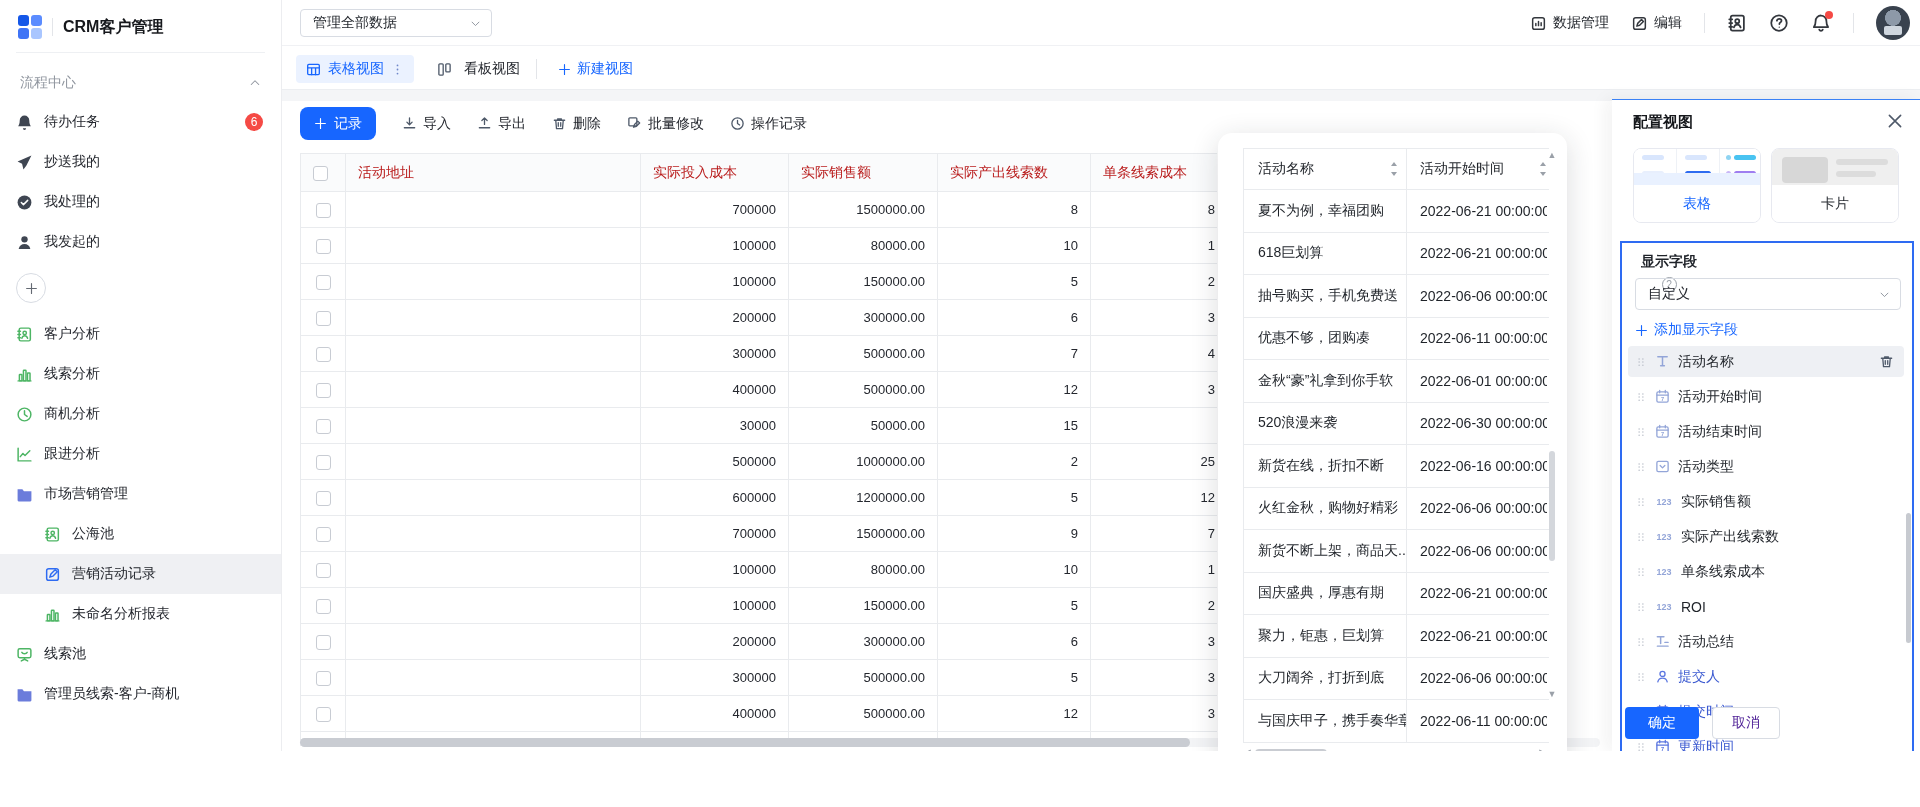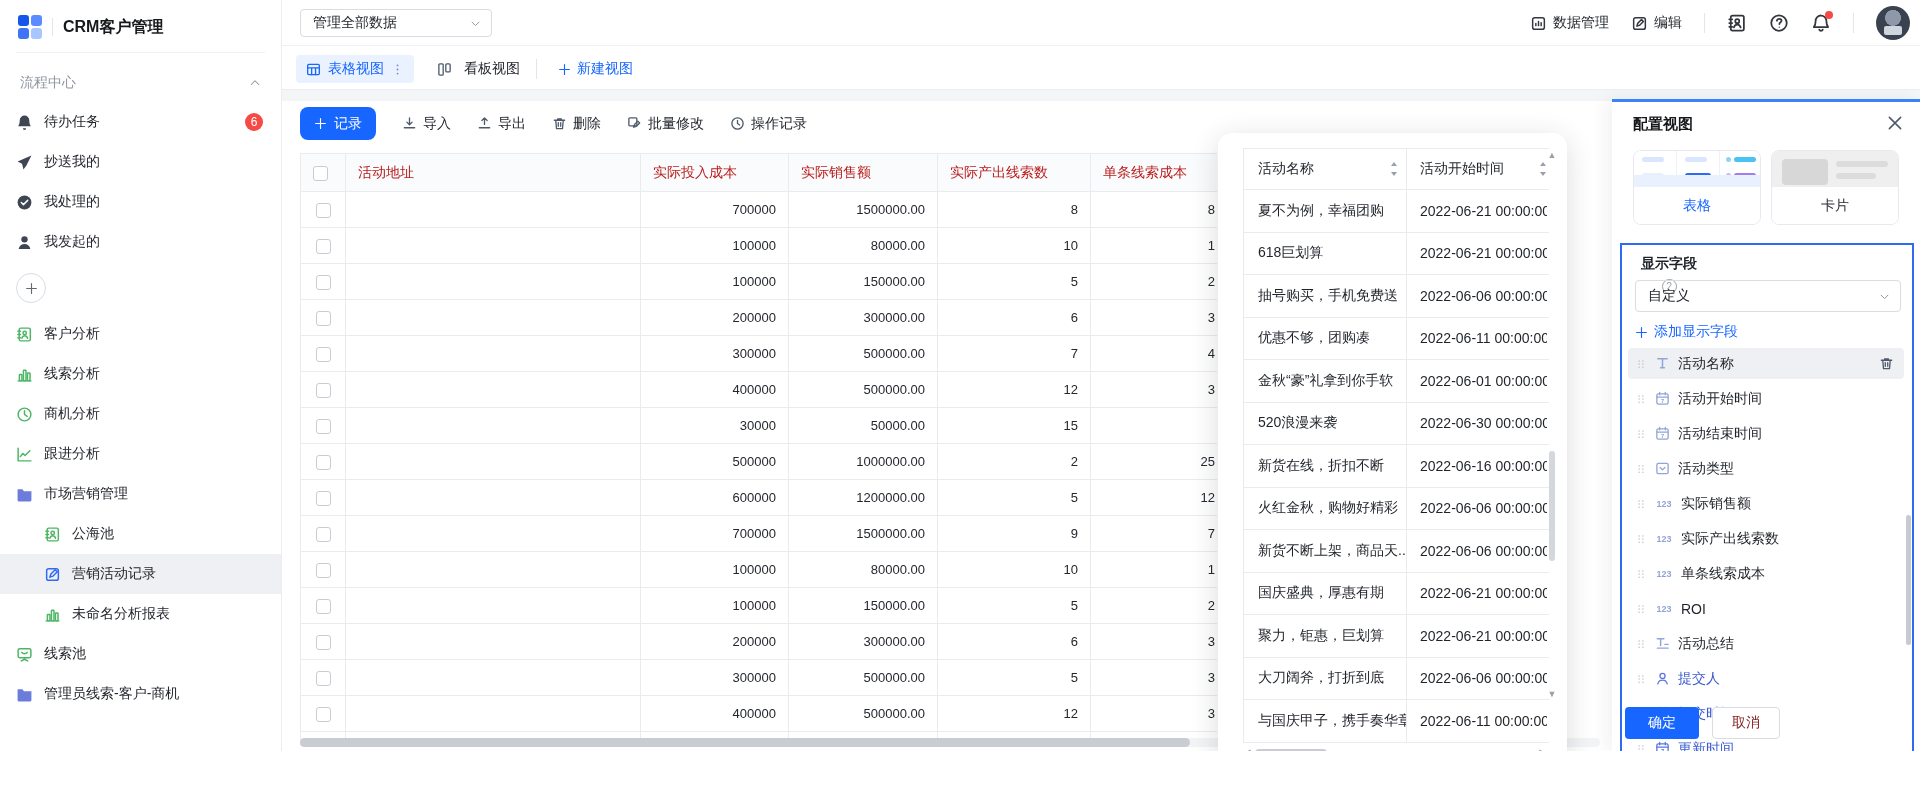--- a/index.html
+++ b/index.html
@@ -95,21 +95,21 @@
   .sorter { margin-left:auto; color:#9aa0a8; display:flex; flex-direction:column; gap:1px; cursor:pointer; }
   .pvscroll { position:absolute; right:10px; top:18px; width:10px; height:570px; }
   .pv-arrow { color:#9aa0a8; font-size:9px; line-height:9px; text-align:center; cursor:pointer; }
   .pv-arrow.down { position:absolute; bottom:22px; left:0; right:0; }
   .pv-thumb { position:absolute; left:2px; top:300px; width:6px; height:110px; border-radius:3px; background:#d4d7dc; cursor:pointer; }
   .phscroll { position:absolute; left:25px; right:20px; bottom:16px; height:12px; }
   .ph-arrow { position:absolute; top:0; color:#9aa0a8; font-size:10px; line-height:12px; cursor:pointer; }
   .ph-thumb { position:absolute; left:12px; top:2px; width:72px; height:8px; border-radius:4px; background:#c9ccd2; cursor:pointer; }
 
   
-  .config { position:absolute; left:1612px; top:99px; right:0; bottom:0; background:#fff; box-shadow:-6px 0 16px rgba(31,35,41,.06); border-top:3px solid #3b82f6; z-index:9; }
+  .config { position:absolute; left:1612px; top:99px; right:0; bottom:0; background:#fff; box-shadow:-6px 0 16px rgba(31,35,41,.06); border-top:1px solid #3b82f6; z-index:9; }
   .cfg-title { position:absolute; left:21px; top:13px; font-size:15px; font-weight:600; color:#16181c; }
   .cfg-close { position:absolute; right:16px; top:12px; width:18px; height:18px; color:#4e5969; cursor:pointer; }
   .vt-card { position:absolute; top:48px; width:128px; height:75px; border:1px solid #e7e9f0; border-radius:8px; overflow:hidden; cursor:pointer; background:#fff; }
   .vt-card.t { left:21px; } .vt-card.c { left:159px; }
   .vt-label { position:absolute; left:0; right:0; bottom:0; height:37px; display:flex; align-items:center; justify-content:center; font-size:14px; background:#fff; }
   .vt-label.sel { color:#1766ff; }
   .vt-thumb { position:absolute; left:0; right:0; top:0; height:38px; }
   .thumb-table { background:#fff; display:grid; grid-template-columns:1fr 1fr 1fr; gap:1px; }
   .thumb-table .cellbox { background:#fff; position:relative; border-left:1px solid #eef1f6; }
   .thumb-band { position:absolute; left:0; right:0; bottom:0; height:14px; background:#e9f1ff; }
@@ -128,21 +128,21 @@
   .f-row { height:31px; margin-bottom:4px; display:flex; align-items:center; padding:0 8px; border-radius:4px; font-size:14px; color:#1f2329; cursor:pointer; position:relative; }
   .f-row.hl { background:#eef0f4; }
   .f-row.blue { color:#3d5bd1; }
   .f-drag { width:10px; height:14px; margin-right:9px; color:#b9bec8; cursor:grab; }
   .f-type { width:18px; margin-right:8px; color:#93a5d8; display:flex; align-items:center; justify-content:center; font-size:9px; font-weight:bold; }
   .f-row.blue .f-type { color:#5b76e0; }
   .f-trash { position:absolute; right:10px; width:15px; height:15px; color:#4e5969; cursor:pointer; }
   .fb-scroll { position:absolute; right:1px; top:270px; width:5px; height:130px; background:#c7cad0; border-radius:3px; cursor:pointer; }
   .cfg-btns { position:absolute; left:13px; bottom:12px; display:flex; gap:13px; }
   .btn-ok { width:74px; height:32px; background:#1766ff; border:none; border-radius:4px; color:#fff; font-size:14px; cursor:pointer; }
-  .btn-cancel { width:68px; height:32px; background:#fff; border:1px solid #d8dce3; border-radius:4px; color:#7f1d1d; font-size:14px; cursor:pointer; }
+  .btn-cancel { width:68px; height:32px; background:#fff; border:1px solid #d8dce3; border-radius:4px; color:#4c1d95; font-size:14px; cursor:pointer; }
 </style>
 </head>
 <body>
 
 <div class="screen">
 
   <aside class="sidebar">
     <div class="logo-row">
       <div class="logo-grid">
         <span style="background:#1557e8"></span>

